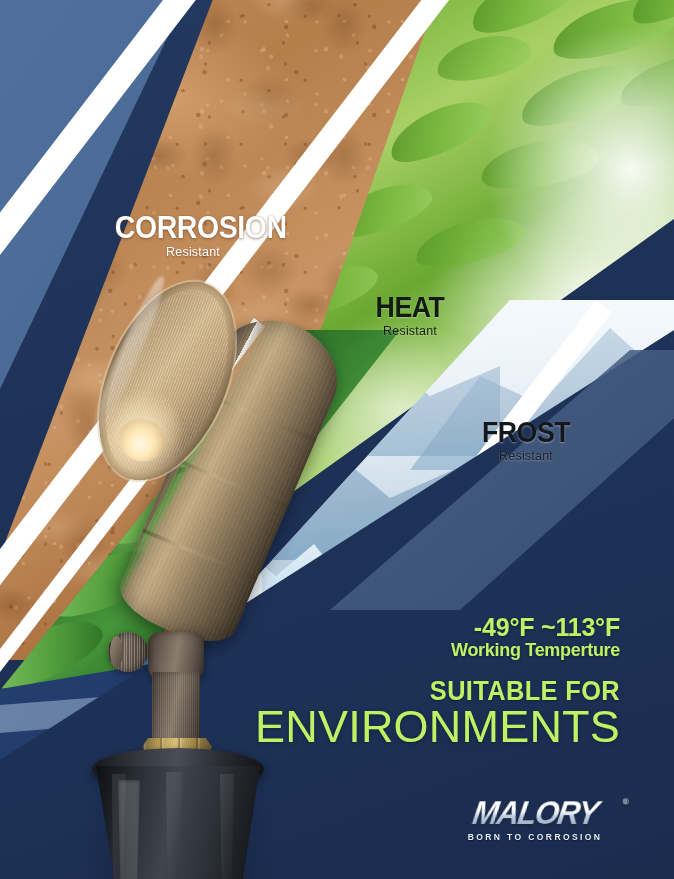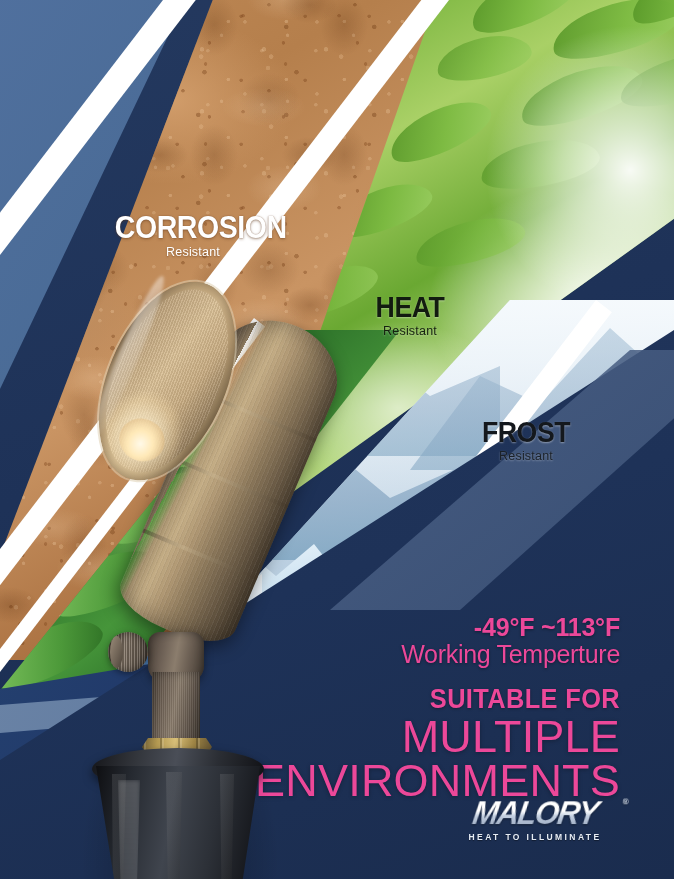--- a/index.html
+++ b/index.html
@@ -213,29 +213,29 @@
     text-shadow:0 1px 2px rgba(255,255,255,.4); }
   .tag-frost .small { font-size:12.5px; color:#1b2128;
     text-shadow:0 1px 2px rgba(255,255,255,.35); }
 
   
   .copy {
     position:absolute;
     right:54px; top:614px;
     width:500px;
     text-align:right;
-    color:#ec4899;
+    color:#bef264;
   }
   .temp-range {
     font-size:25px; font-weight:bold; line-height:1.06;
     letter-spacing:-0.2px;
     text-shadow:0 1px 3px rgba(0,0,0,.4);
   }
   .temp-label {
-    font-size:25px; font-weight:normal; line-height:1.1;
+    font-size:18px; font-weight:bold; line-height:1.1;
     letter-spacing:-0.3px;
     text-shadow:0 1px 3px rgba(0,0,0,.4);
   }
   .suitable {
     margin-top:18px;
     font-size:27px; font-weight:bold;
     letter-spacing:.4px; line-height:1;
     transform:scaleX(.94); transform-origin:right center;
     text-shadow:0 1px 3px rgba(0,0,0,.35);
   }
@@ -528,27 +528,26 @@
 
   <div class="tag tag-frost">
     <span class="big">FROST</span>
     <span class="small">Resistant</span>
   </div>
 
   <div class="copy">
     <div class="temp-range">-49°F ~113°F</div>
     <div class="temp-label">Working Temperture</div>
     <div class="suitable">SUITABLE FOR</div>
-    <div class="multiple">MULTIPLE</div>
     <div class="environments">ENVIRONMENTS</div>
   </div>
 
   <div class="logo">
     <div class="logo-word"><span>MALORY</span><span class="logo-reg">®</span></div>
-    <div class="logo-tag">HEAT TO ILLUMINATE</div>
+    <div class="logo-tag">BORN TO CORROSION</div>
   </div>
 
   <div class="fixture">
     <div class="stake-shadow"></div>
 
     <div class="head-barrel">
       <div class="barrel-brush"></div>
       <div class="barrel-ring" style="top:96px;"></div>
       <div class="barrel-ring" style="top:168px;"></div>
       <div class="barrel-ring" style="top:246px;"></div>

